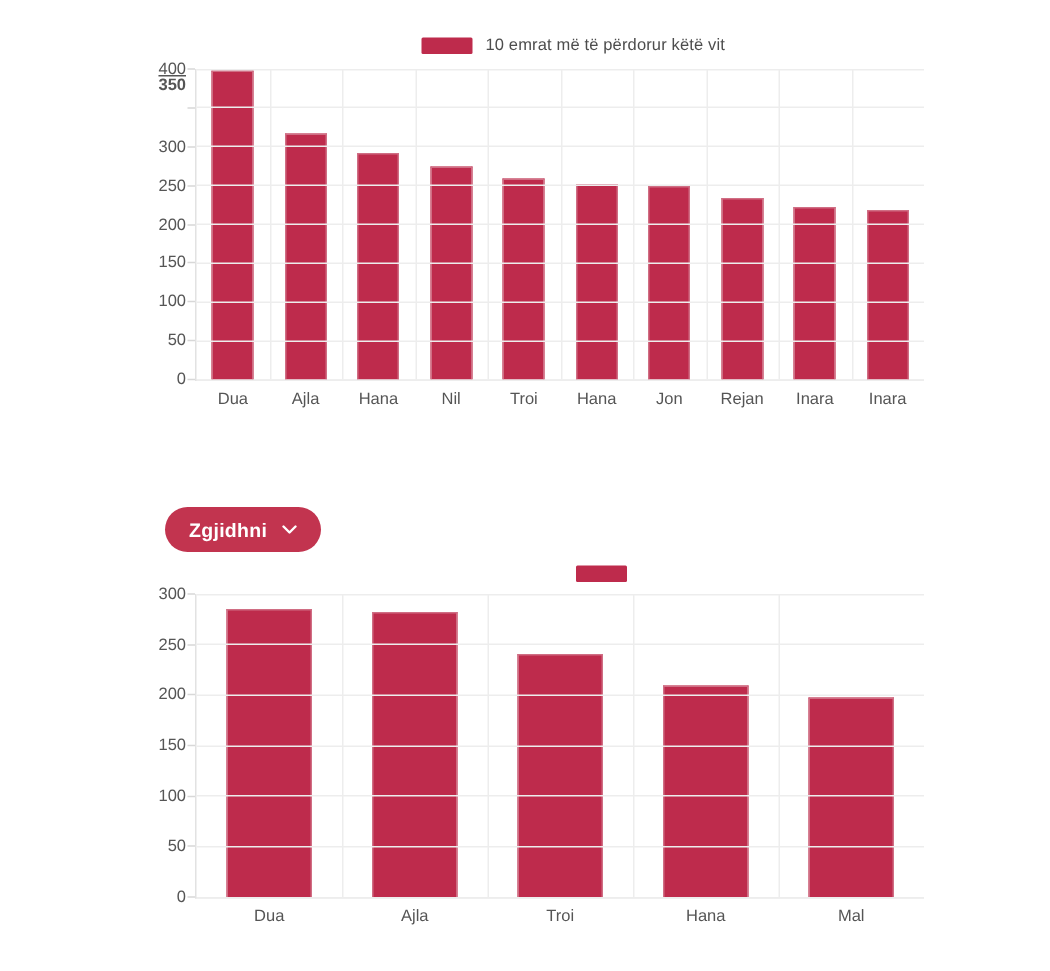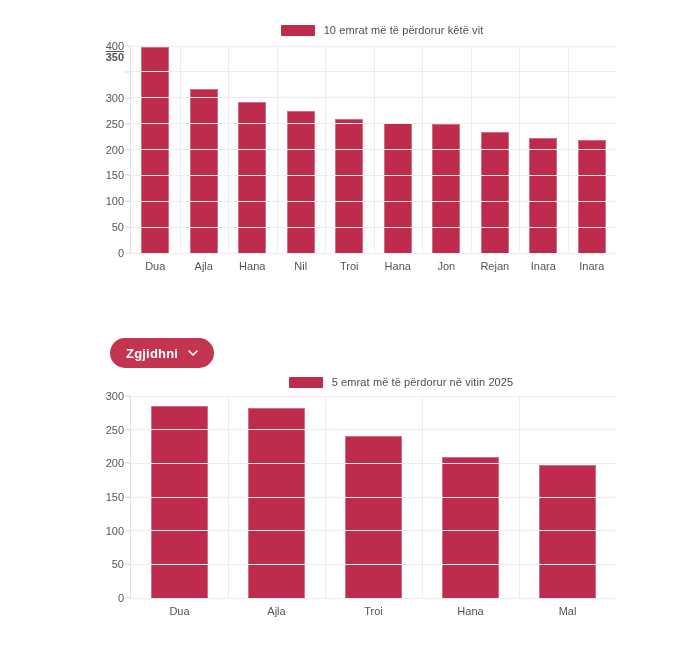--- a/index.html
+++ b/index.html
@@ -180,21 +180,20 @@
       <svg width="10" height="10" viewBox="0 0 10 10" aria-hidden="true">
         <path d="M1 3 L5 7 L9 3" fill="none" stroke="#ffffff" stroke-width="1.6" stroke-linecap="round" stroke-linejoin="round"></path>
       </svg>
     </span>
   </button>
 
   <div class="chart-block" style="left:96px; top:372px; width:520px; height:250px;">
 
     <div class="legend" style="position:absolute; left:145px; top:3px; width:320px; height:14px;">
       <span class="legend-swatch"></span>
-      <span class="legend-label">5 emrat më të përdorur në vitin 2025</span>
     </div>
 
     <div class="plot-wrap" style="position:absolute; left:0; top:24px; width:520px; height:203px;">
       <div class="y-axis" style="width:34px; height:203px;">
           <div class="y-tick" style="top: 202px;">0</div>
           <div class="y-tick-mark" style="top: 202px;"></div>
           <div class="y-tick" style="top: 168.333px;">50</div>
           <div class="y-tick-mark" style="top: 168.333px;"></div>
           <div class="y-tick" style="top: 134.667px;">100</div>
           <div class="y-tick-mark" style="top: 134.667px;"></div>

